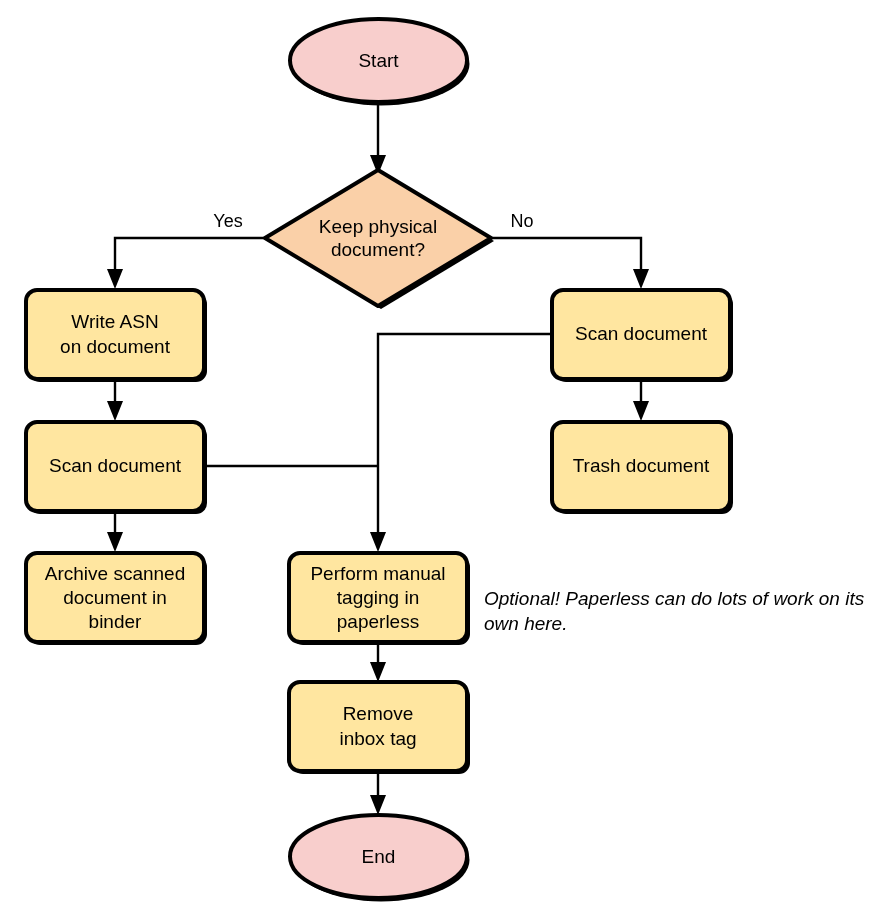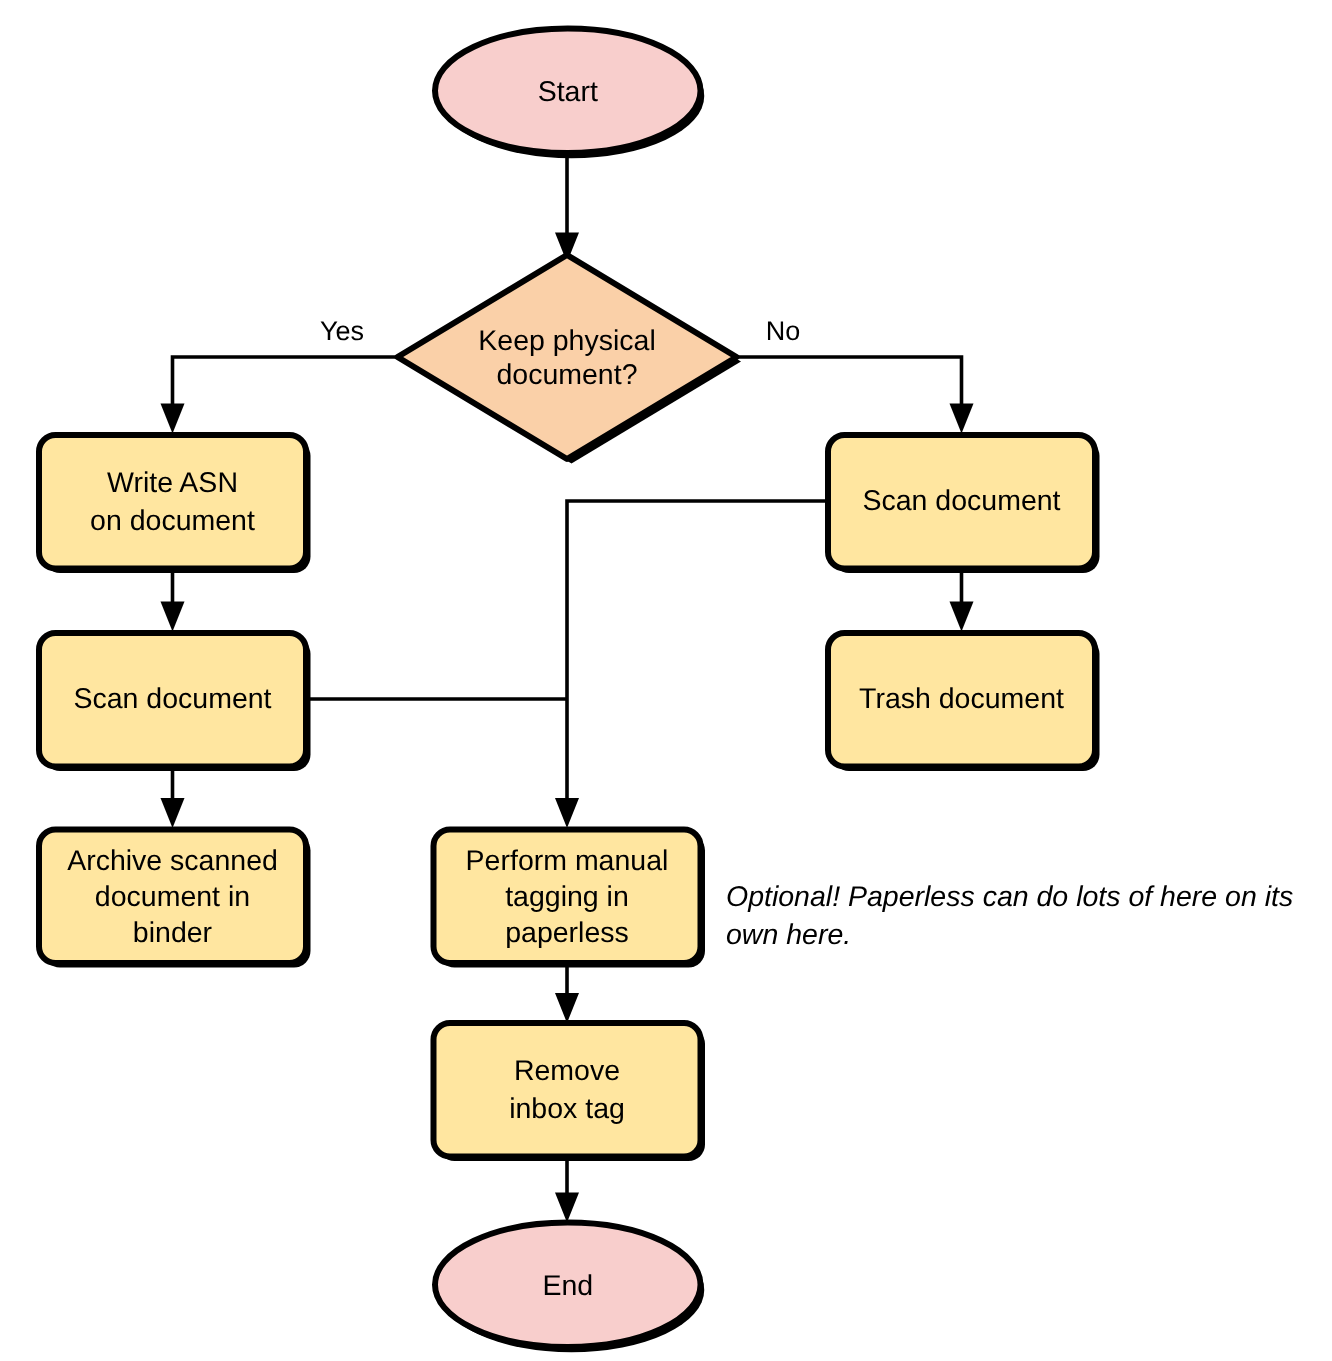--- a/index.html
+++ b/index.html
@@ -214,17 +214,17 @@
       </g>
     </g>
 
     <g>
       <text class="edge-label" x="228" y="222">Yes</text>
       <text class="edge-label" x="522" y="222">No</text>
     </g>
   </svg>
 
   <div class="note-text">
-    <span>Optional! Paperless can do lots of here on</span>
+    <span>Optional! Paperless can do lots of work on</span>
     <span>its own here.</span>
   </div>
 
 </div>
 
 </body></html>

